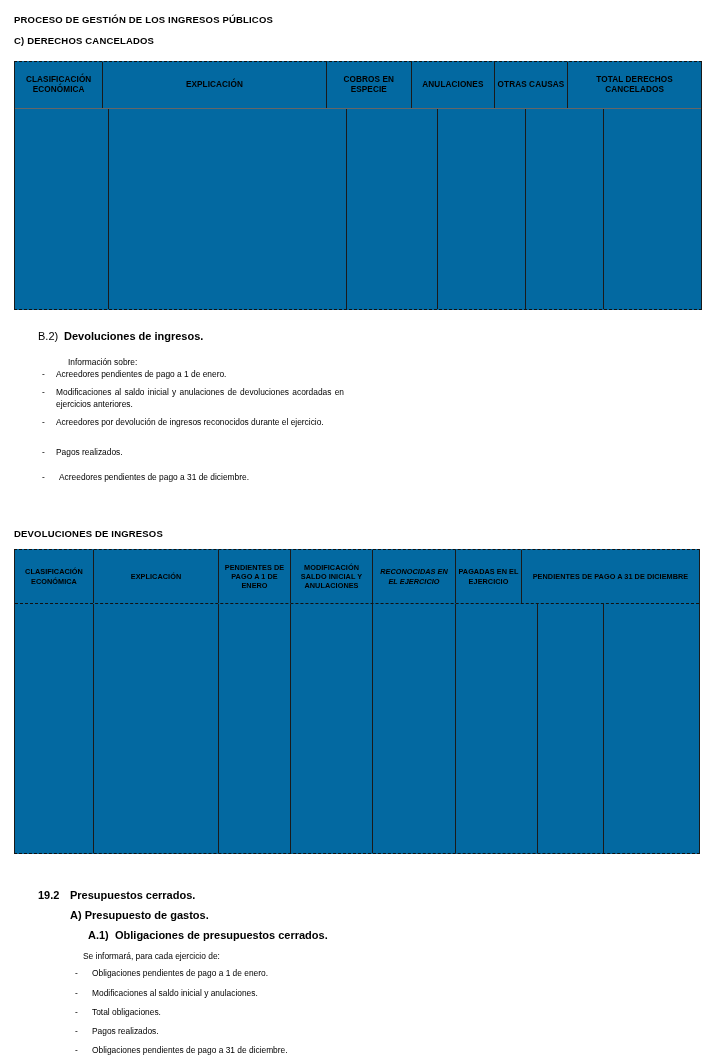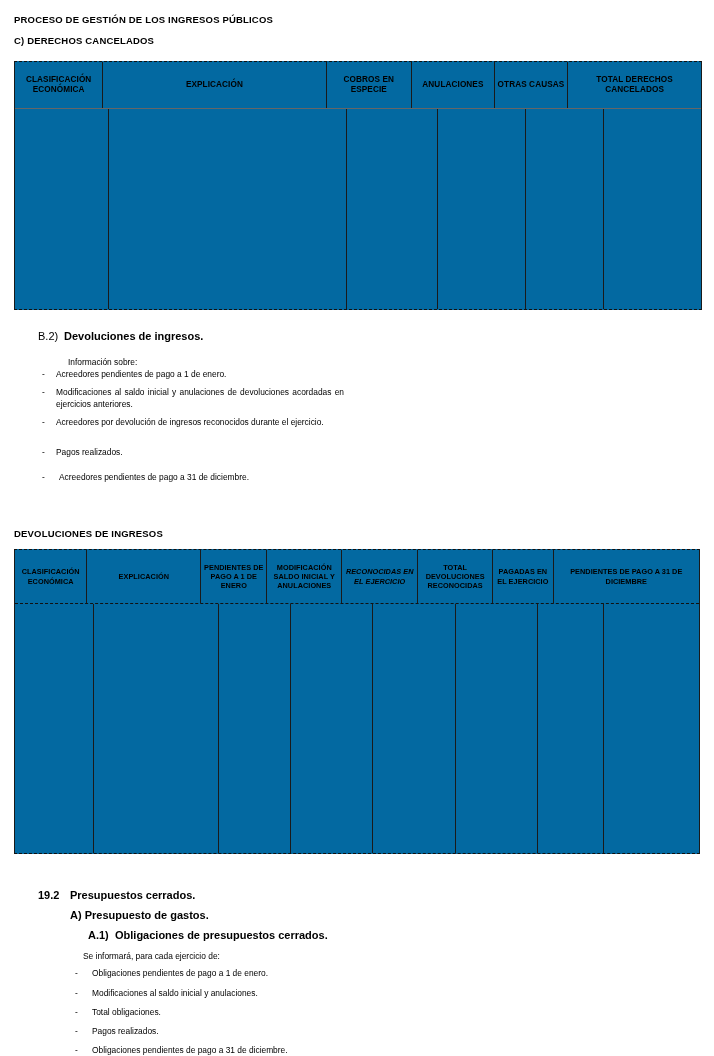--- a/index.html
+++ b/index.html
@@ -197,21 +197,20 @@
 
   <div class="doc-title" style="left:14px; top:528px;">DEVOLUCIONES DE INGRESOS</div>
 
   <div class="tbl" id="table-devoluciones-ingresos">
     <div class="thead">
       <div class="th" style="width:79px;">CLASIFICACIÓN ECONÓMICA</div>
       <div class="th" style="width:125px;">EXPLICACIÓN</div>
       <div class="th" style="width:72px;">PENDIENTES DE PAGO A 1 DE ENERO</div>
       <div class="th" style="width:82px;">MODIFICACIÓN SALDO INICIAL Y ANULACIONES</div>
       <div class="th" style="width:83px;font-style:italic;">RECONOCIDAS EN EL EJERCICIO</div>
-      <div class="th" style="width:82px;">TOTAL DEVOLUCIONES RECONOCIDAS</div>
       <div class="th" style="width:66px;">PAGADAS EN EL EJERCICIO</div>
       <div class="th" style="flex:1 1 auto;">PENDIENTES DE PAGO A 31 DE DICIEMBRE</div>
     </div>
     <div class="tbody">
       <div class="td" style="width:79px;"></div>
       <div class="td" style="width:125px;"></div>
       <div class="td" style="width:72px;"></div>
       <div class="td" style="width:82px;"></div>
       <div class="td" style="width:83px;"></div>
       <div class="td" style="width:82px;"></div>

